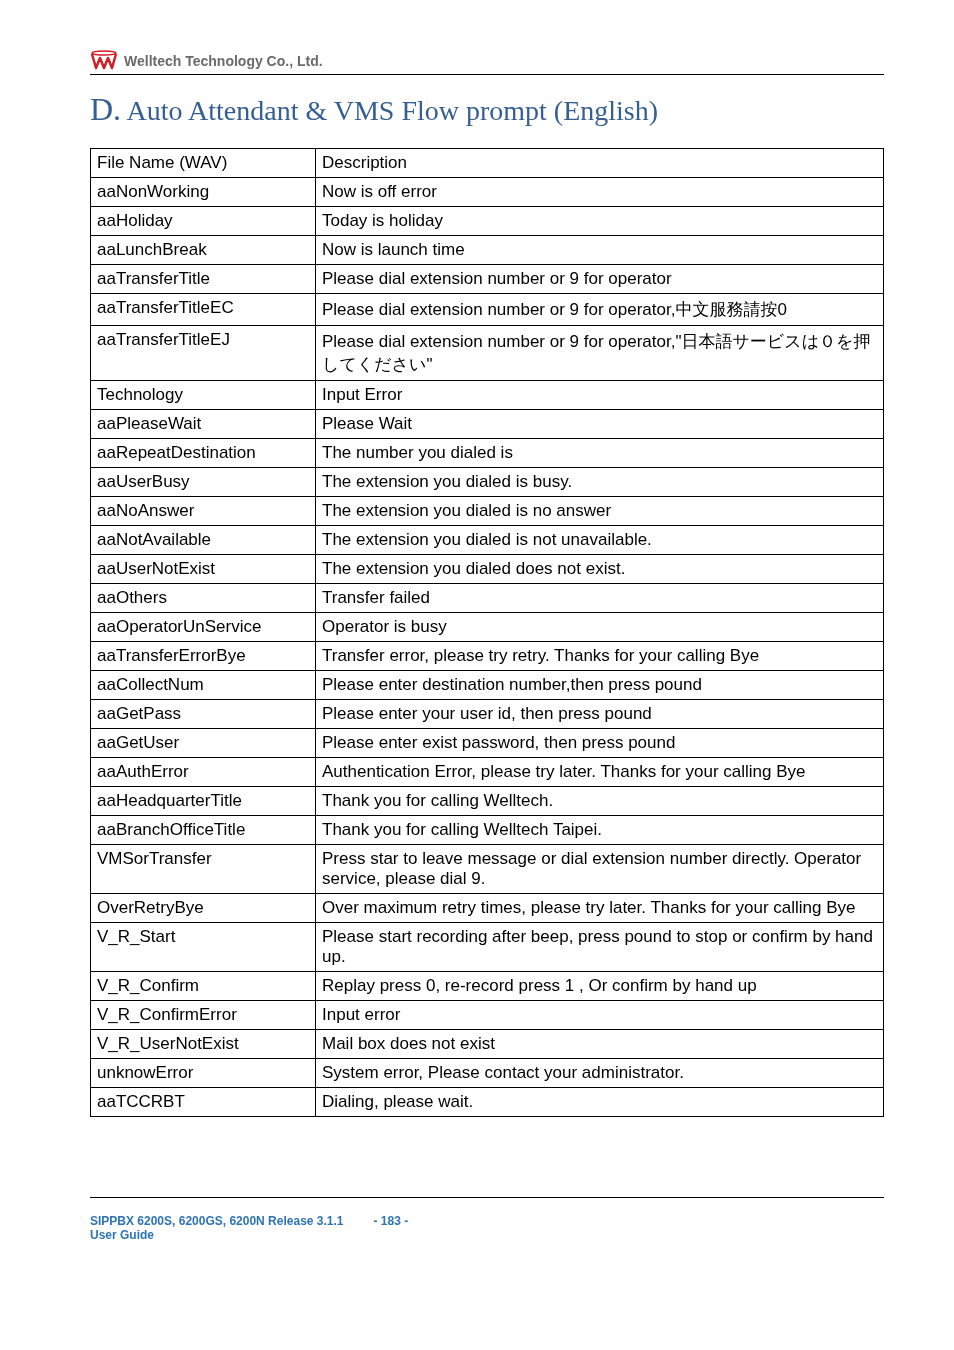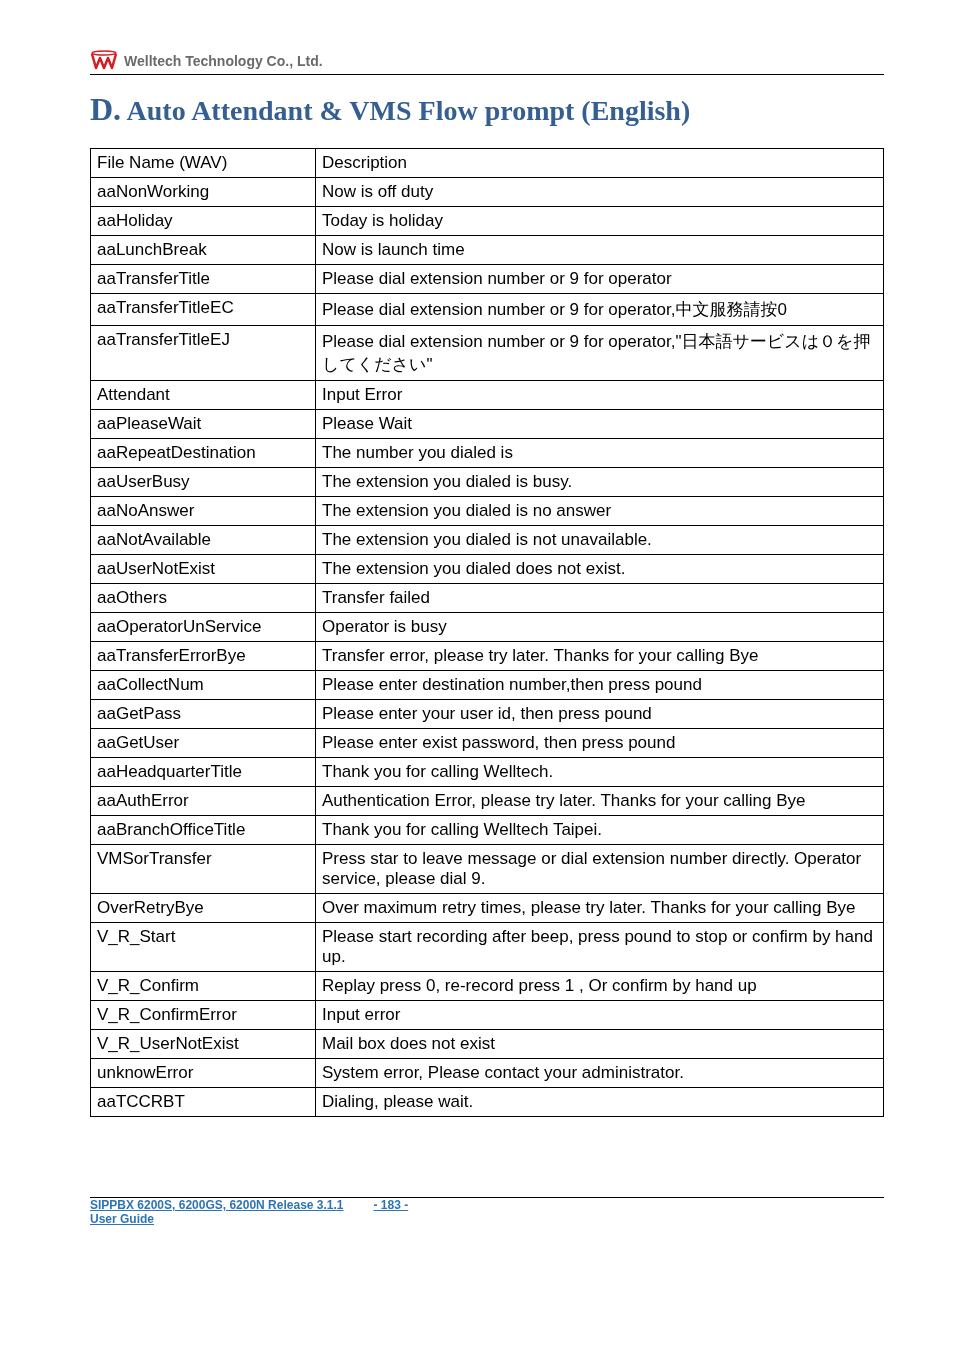--- a/index.html
+++ b/index.html
@@ -28,21 +28,21 @@
   }
   .header-text {
     font-size: 14px;
     font-weight: bold;
     color: #6a6a6a;
   }
   h1.section {
     font-size: 28px;
     color: #365f91;
     font-family: "Times New Roman", serif;
-    font-weight: bold;
+    font-weight: normal;
     margin: 16px 0 10px 0;
   }
   h1.section .letter {
     font-size: 32px;
   }
   table.data {
     border-collapse: collapse;
     width: 100%;
     table-layout: fixed;
     margin-top: 20px;
@@ -52,27 +52,26 @@
     padding: 4px 6px;
     font-size: 17px;
     vertical-align: top;
     word-wrap: break-word;
   }
   table.data col.c1 { width: 225px; }
   table.data col.c2 { width: auto; }
   .footer {
     margin-top: 80px;
     border-top: 1.5px solid #000;
-    padding-top: 0;
+    padding-top: 16px;
     display: flex;
     align-items: flex-start;
     font-size: 12px;
     color: #2e74b5;
     font-weight: bold;
-    text-decoration: underline;
   }
   .footer .left {
     flex: 0 0 auto;
   }
   .footer .pgnum {
     margin-left: 30px;
   }
 </style>
 </head>
 <body>
@@ -99,21 +98,21 @@
         <col class="c1">
         <col class="c2">
       </colgroup>
     <tbody id="table-body">
         <tr>
           <td>File Name (WAV)</td>
           <td>Description</td>
         </tr>
         <tr>
           <td>aaNonWorking</td>
-          <td>Now is off duty</td>
+          <td>Now is off error</td>
         </tr>
         <tr>
           <td>aaHoliday</td>
           <td>Today is holiday</td>
         </tr>
         <tr>
           <td>aaLunchBreak</td>
           <td>Now is launch time</td>
         </tr>
         <tr>
@@ -122,21 +121,21 @@
         </tr>
         <tr>
           <td>aaTransferTitleEC</td>
           <td>Please dial extension number or 9 for operator,中文服務請按0</td>
         </tr>
         <tr>
           <td>aaTransferTitleEJ</td>
           <td>Please dial extension number or 9 for operator,"日本語サービスは０を押してください"</td>
         </tr>
         <tr>
-          <td>Attendant</td>
+          <td>Technology</td>
           <td>Input Error</td>
         </tr>
         <tr>
           <td>aaPleaseWait</td>
           <td>Please Wait</td>
         </tr>
         <tr>
           <td>aaRepeatDestination</td>
           <td>The number you dialed is</td>
         </tr>
@@ -159,41 +158,41 @@
         <tr>
           <td>aaOthers</td>
           <td>Transfer failed</td>
         </tr>
         <tr>
           <td>aaOperatorUnService</td>
           <td>Operator is busy</td>
         </tr>
         <tr>
           <td>aaTransferErrorBye</td>
-          <td>Transfer error, please try later. Thanks for your calling Bye</td>
+          <td>Transfer error, please try retry. Thanks for your calling Bye</td>
         </tr>
         <tr>
           <td>aaCollectNum</td>
           <td>Please enter destination number,then press pound</td>
         </tr>
         <tr>
           <td>aaGetPass</td>
           <td>Please enter your user id, then press pound</td>
         </tr>
         <tr>
           <td>aaGetUser</td>
           <td>Please enter exist password, then press pound</td>
         </tr>
         <tr>
+          <td>aaAuthError</td>
+          <td>Authentication Error, please try later. Thanks for your calling Bye</td>
+        </tr>
+        <tr>
           <td>aaHeadquarterTitle</td>
           <td>Thank you for calling Welltech.</td>
-        </tr>
-        <tr>
-          <td>aaAuthError</td>
-          <td>Authentication Error, please try later. Thanks for your calling Bye</td>
         </tr>
         <tr>
           <td>aaBranchOfficeTitle</td>
           <td>Thank you for calling Welltech Taipei.</td>
         </tr>
         <tr>
           <td>VMSorTransfer</td>
           <td>Press star to leave message or dial extension number directly. Operator service, please dial 9.</td>
         </tr>
         <tr>

